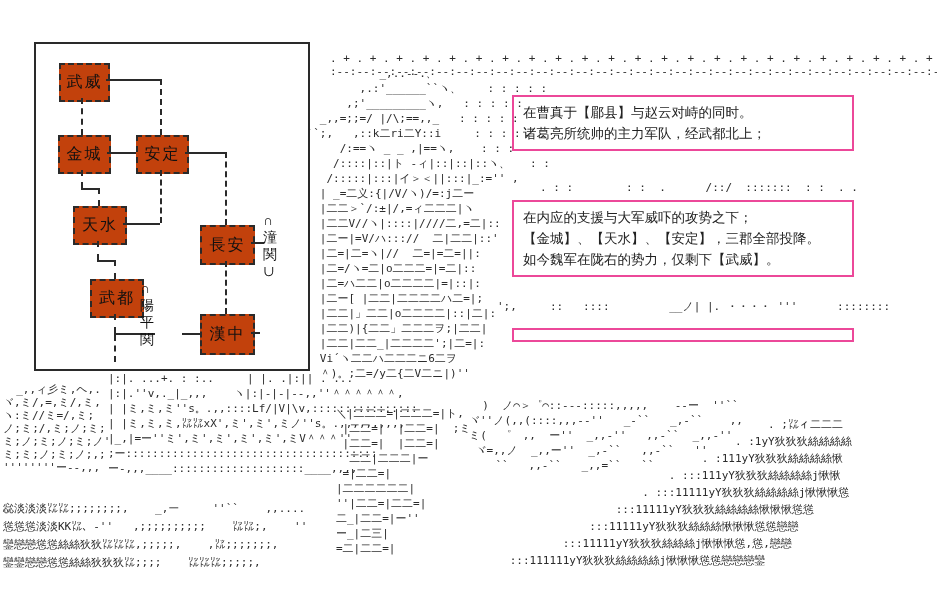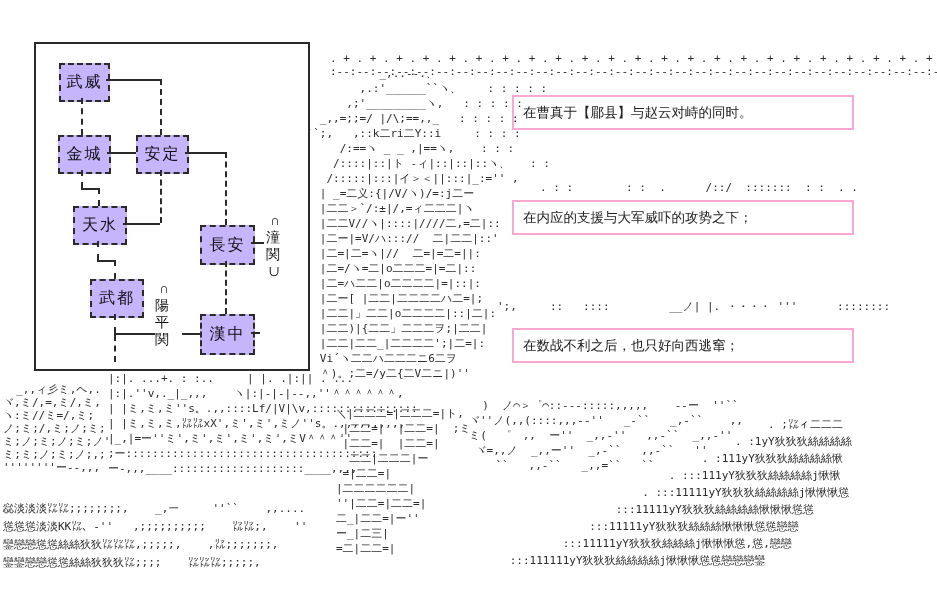--- a/index.html
+++ b/index.html
@@ -13,34 +13,34 @@
     position:absolute;margin:0;white-space:pre;
     font-family:"DejaVu Sans Mono",monospace;
     font-size:11px;line-height:15px;color:#2b2b2b;
   }
   
   #map-panel{
     position:absolute;left:34px;top:42px;width:272px;height:325px;
     border:2px solid #2a2a2a;background:#fff;
   }
   .node{
-    position:absolute;border:2px dashed #2a2a2a;background:#c4b5fd;
+    position:absolute;border:2px dashed #2a2a2a;background:#c2410c;
     display:flex;align-items:center;justify-content:center;
     font-size:16px;letter-spacing:2px;color:#111;
   }
   .h-line{position:absolute;height:0;border-top:2px solid #2a2a2a;}
   .v-line{position:absolute;width:0;border-left:2px dashed #2a2a2a;}
   .pass-label{
     position:absolute;width:17px;font-size:14px;line-height:17px;
-    word-break:break-all;text-align:right;color:#111;
+    word-break:break-all;text-align:left;color:#111;
   }
   
   .text-box{
     position:absolute;left:512px;width:320px;background:#fff;
-    border:2px solid #f9a8d4;padding:5px 9px;
+    border:2px solid #ec4899;padding:5px 9px;
     font-size:13.5px;line-height:21px;color:#222;
   }
 </style>
 </head>
 <body>
 
 <div id="map-panel">
 
   <div class="node" style="left:23px;top:19px;width:47px;height:35px">武威</div>
   <div class="node" style="left:22px;top:91px;width:49px;height:35px">金城</div>
@@ -67,30 +67,32 @@
   <div class="v-line" style="left:78px;top:270px;height:19px"></div>
   <div class="h-line" style="left:78px;top:289px;width:41px"></div>
   <div class="h-line" style="left:146px;top:289px;width:18px"></div>
   <div class="v-line" style="left:78px;top:291px;height:27px"></div>
   <div class="v-line" style="left:189px;top:217px;height:53px"></div>
   <div class="h-line" style="left:215px;top:198px;width:13px"></div>
   <div class="h-line" style="left:215px;top:288px;width:9px"></div>
 </div>
 
 <div class="pass-label" style="left:263px;top:212px">∩潼関∪</div>
-<div class="pass-label" style="left:152px;top:280px">∩陽平関</div>
+<div class="pass-label" style="left:140px;top:280px">∩陽平関</div>
 
 <div class="text-box" style="top:95px">
   <div>在曹真于【郿县】与赵云对峙的同时。</div>
+  <div>诸葛亮所统帅的主力军队，经武都北上；</div>
 </div>
 <div class="text-box" style="top:200px">
   <div>在内应的支援与大军威吓的攻势之下；</div>
+  <div>【金城】、【天水】、【安定】，三郡全部投降。</div>
+  <div>如今魏军在陇右的势力，仅剩下【武威】。</div>
 </div>
 <div class="text-box" style="top:328px">
-  <div>在数战不利之后，也只好向西逃窜；</div>
 </div>
 
 <pre class="aa" style="left:330px;top:52px;line-height:13px">. + . + . + . + . + . + . + . + . + . + . + . + . + . + . + . + . + . + . + . + . + . + . +
 :--:--:--:--:--:--:--:--:--:--:--:--:--:--:--:--:--:--:--:--:--:--:--:--:--:--:--:--:--:--:--:--</pre>
 <pre class="aa" style="left:300px;top:66px">            _,..--.、
          ,.:'______``ヽ、    : : : : :
        ,;'_________ヽ,   : : : : :
    _,,=;;=/ |/\;==,,_   : : : : :
  ``;,   ,::k二ri二Y::i     : : : :
       /:==ヽ _ _ ,|==ヽ,    : : :

